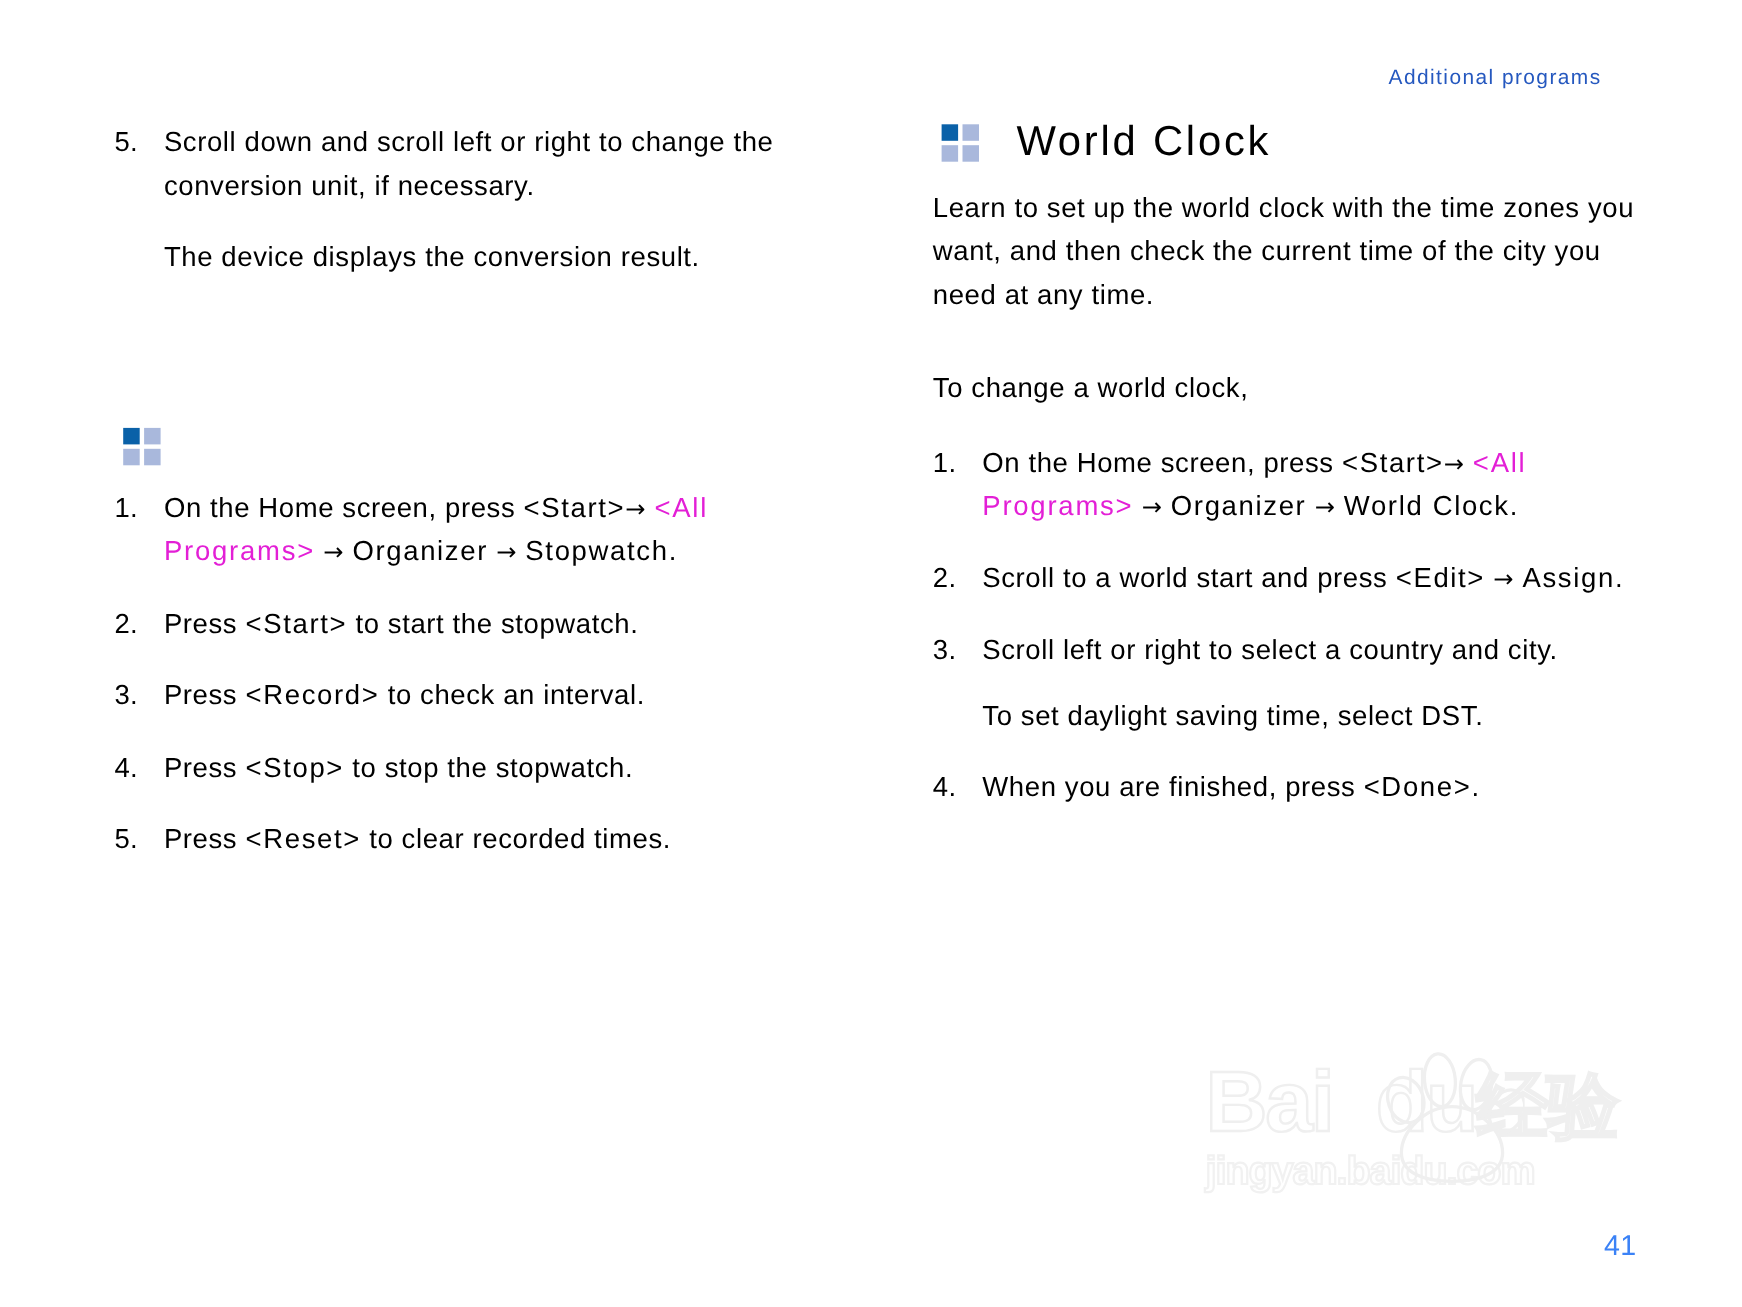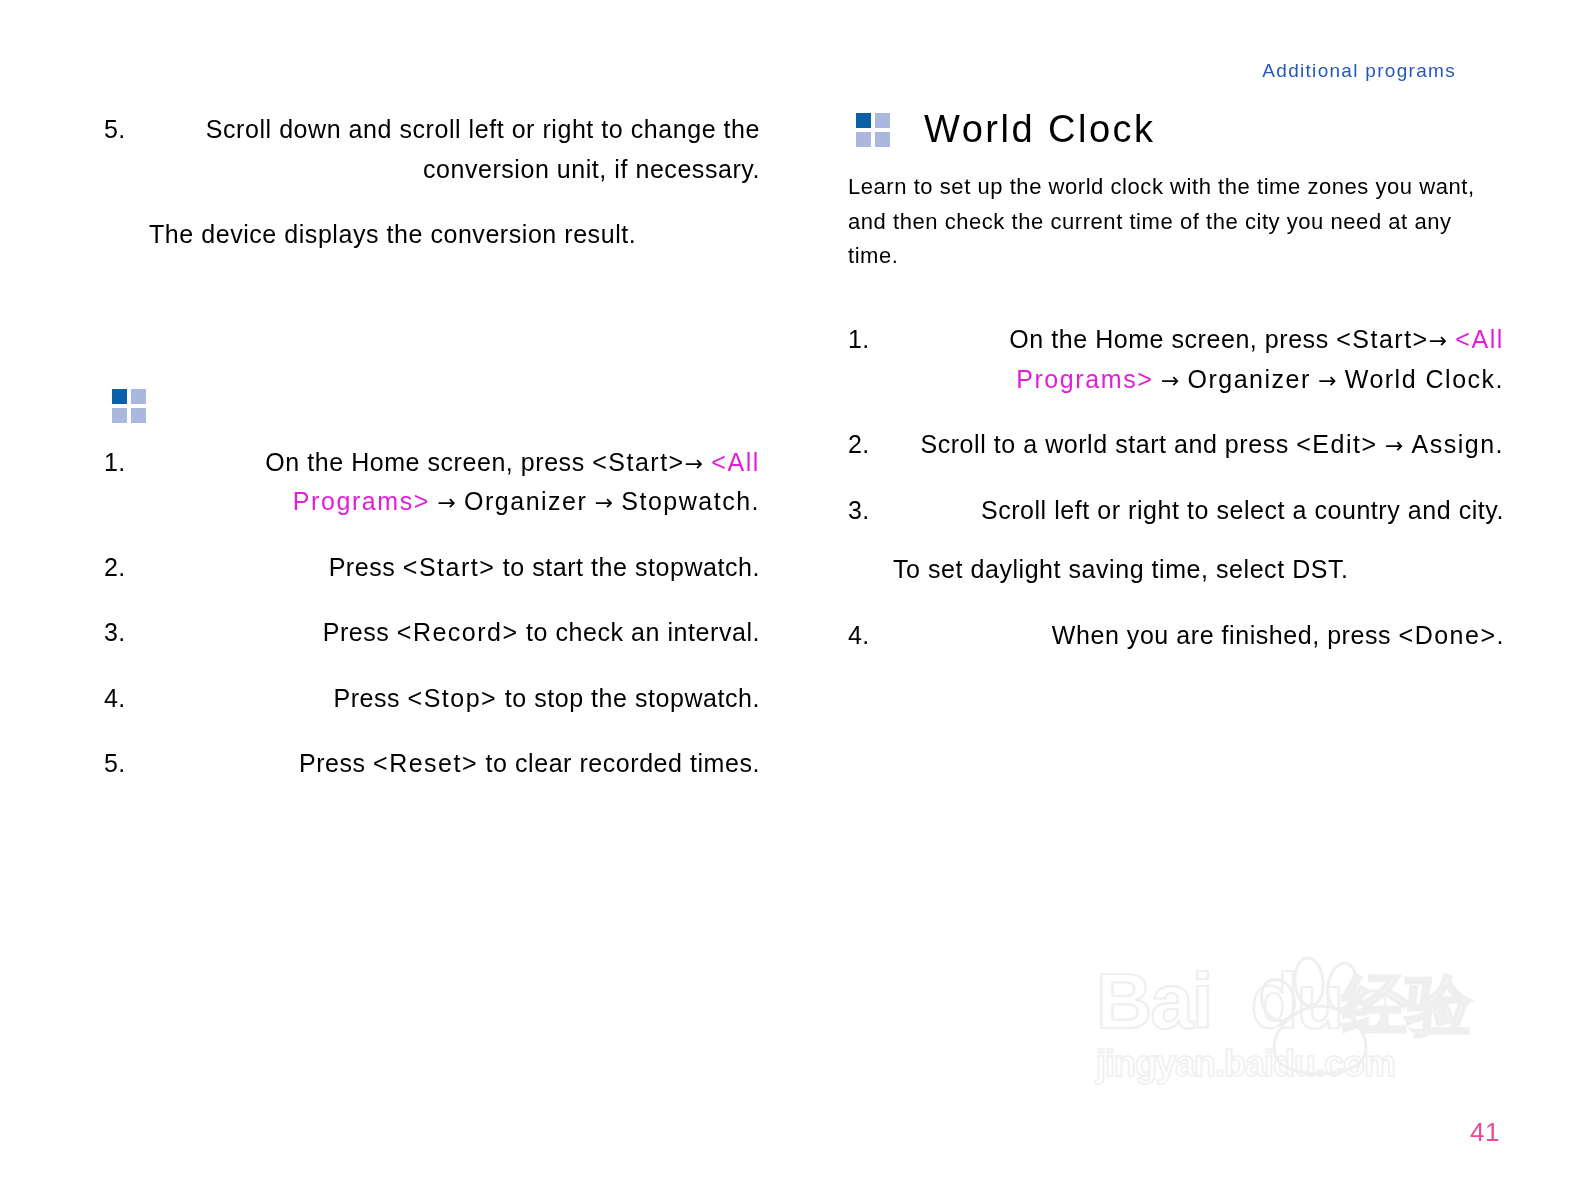--- a/index.html
+++ b/index.html
@@ -66,42 +66,42 @@
     margin: 0;
     font-size: 38px;
     font-weight: normal;
     letter-spacing: 2.5px;
     line-height: 1.05;
     white-space: nowrap;
   }
 
   
   .para {
-    font-size: 22px;
+    font-size: 25px;
     line-height: 1.58;
     letter-spacing: 0.55px;
     margin: 0 0 26px 0;
     padding-left: 45px;
   }
 
   
   .list-item {
     display: flex;
     font-size: 25px;
     line-height: 1.58;
     letter-spacing: 0.55px;
     margin-bottom: 26px;
   }
   .list-item .marker {
     flex: 0 0 45px;
     width: 45px;
     text-align: left;
     letter-spacing: 0.3px;
   }
-  .list-item .body { flex: 1 1 auto; text-align: right; }
+  .list-item .body { flex: 1 1 auto; }
 
   .sub-para {
     font-size: 25px;
     line-height: 1.58;
     letter-spacing: 0.55px;
     margin: 0 0 26px 0;
     padding-left: 45px;
   }
 
   .softkey { letter-spacing: 1.5px; }
@@ -149,25 +149,25 @@
     left: 152px;
     top: -6px;
     width: 138px;
     height: 120px;
   }
   .watermark .paw svg { display: block; }
 
   
   .page-number {
     position: absolute;
-    right: 84px;
+    right: 96px;
     bottom: 40px;
     font-size: 26px;
     letter-spacing: 0.5px;
-    color: #ec4899;
+    color: #3b82f6;
   }
 </style>
 </head>
 <body>
 
 <div class="running-header">Additional programs</div>
 
 <div class="page-body">
 
   <div class="column">
@@ -227,20 +227,21 @@
         <i class="sq-dark"></i>
           <i class="sq-light"></i>
           <i class="sq-light"></i>
           <i class="sq-light"></i>
       </span>
       <h2>World Clock</h2>
     </div>
 
     <div class="para" style="padding-left:0;margin-bottom:46px;">Learn to set up the world clock with the time zones you want, and then check the current time of the city you need at any time.</div>
 
+    <div class="para" style="padding-left:0;margin-bottom:28px;">To change a world clock,</div>
 
     <div class="list-item">
       <span class="marker">1.</span>
       <span class="body"><span>On the Home screen, press </span><span class="softkey nowrap">&lt;Start&gt;</span><span class="arrow">→</span>
         <span class="accent">&lt;All Programs&gt;</span> <span class="arrow">→</span>
         <span class="softkey">Organizer</span> <span class="arrow">→</span>
         <span class="softkey">World Clock.</span></span>
     </div>
 
     <div class="list-item">

